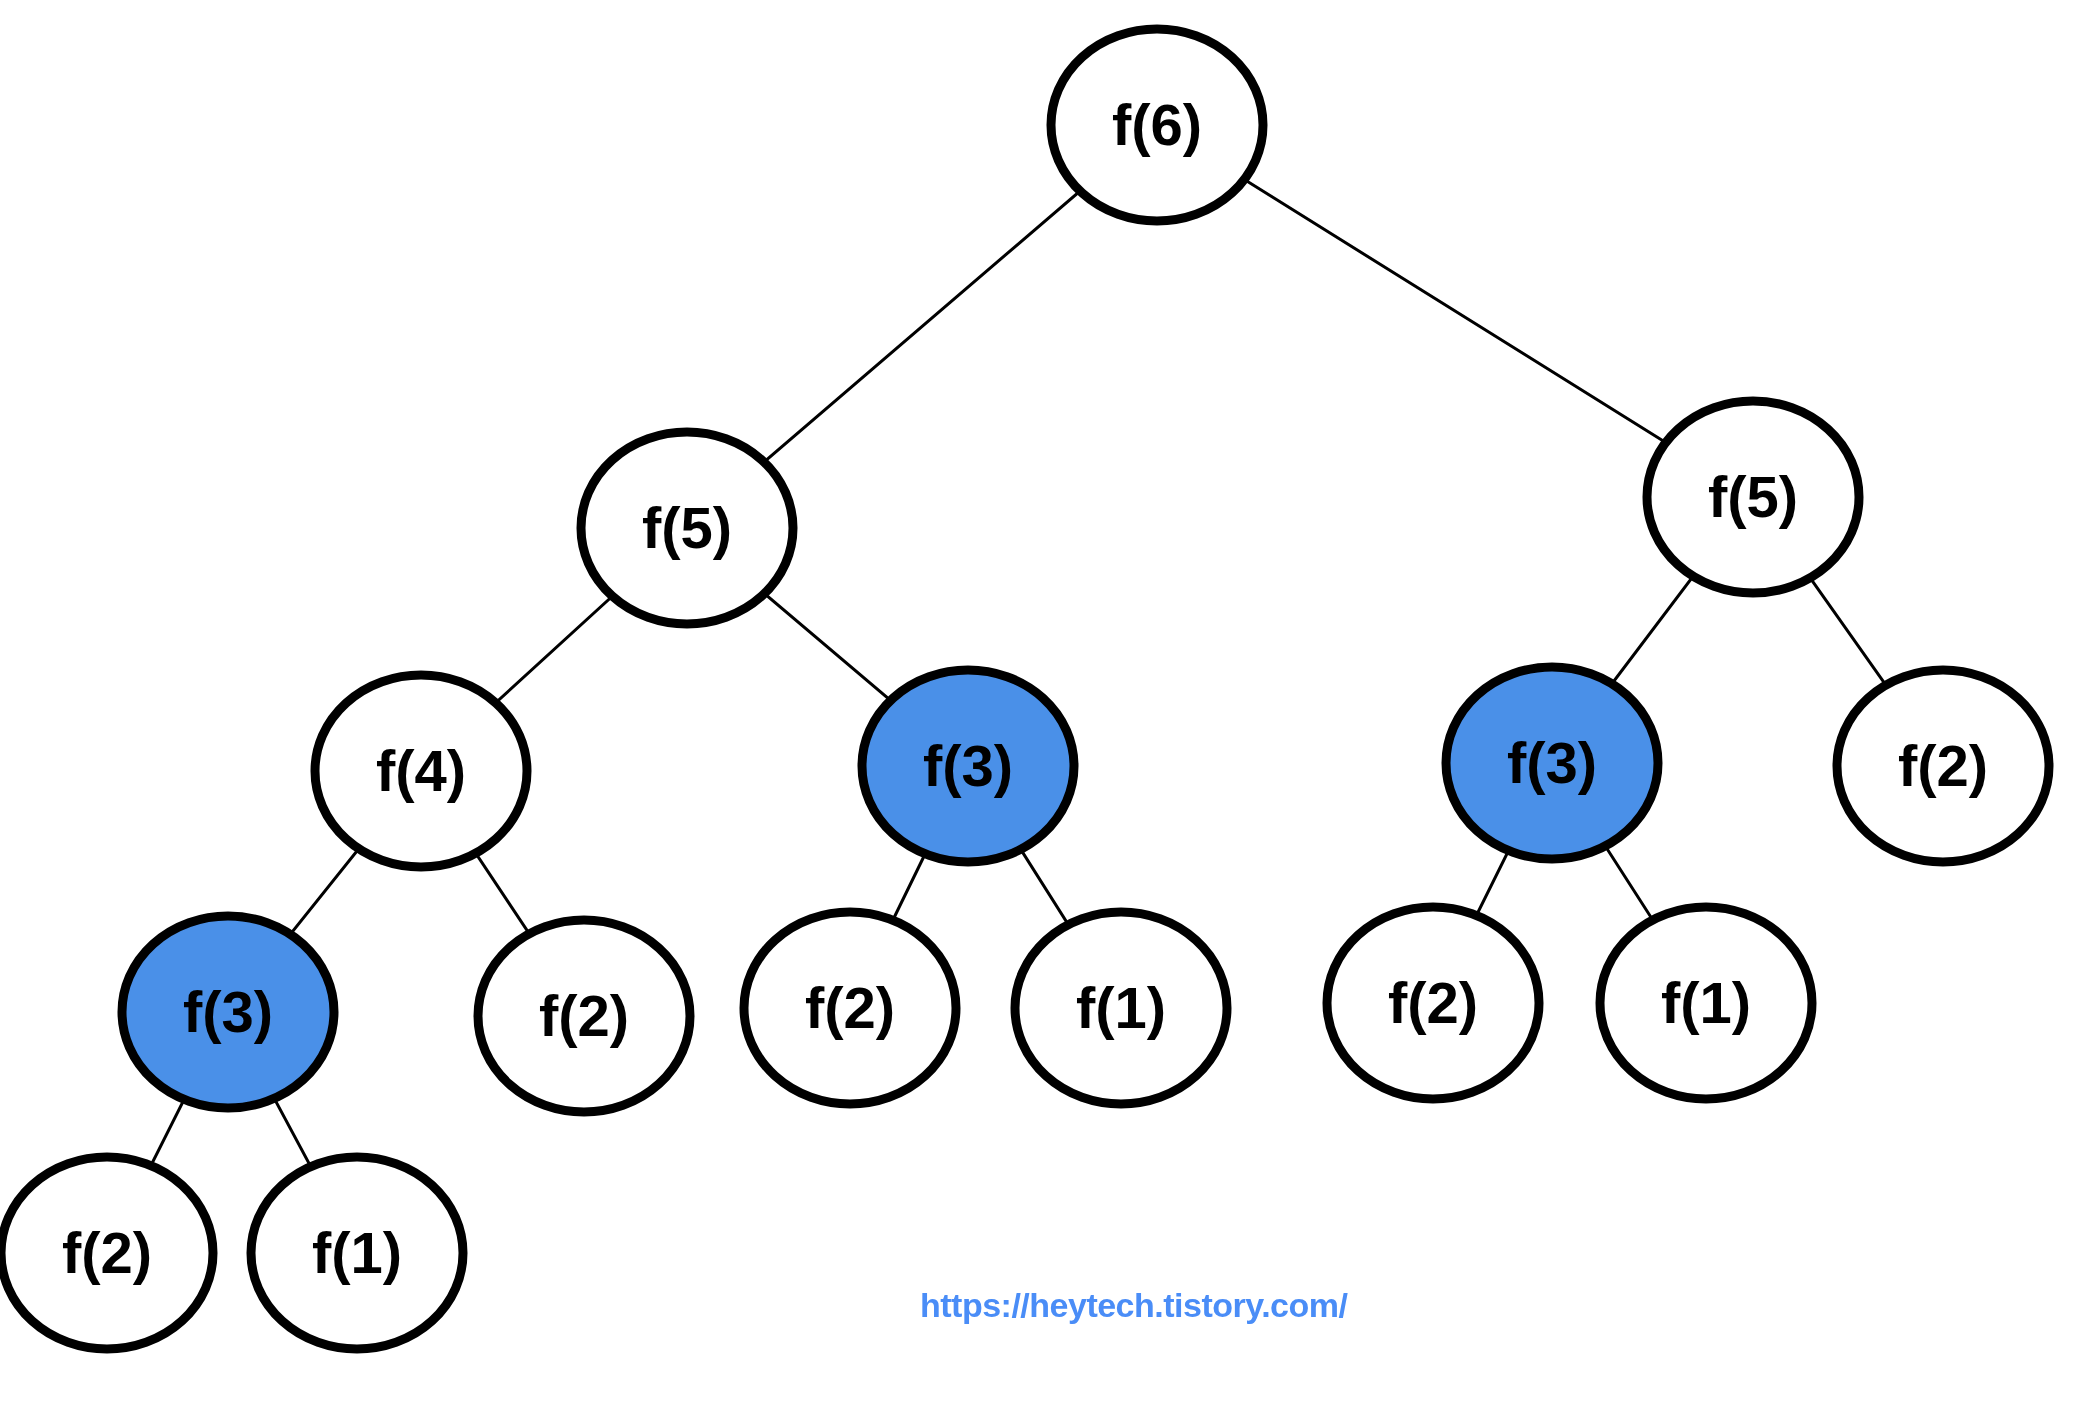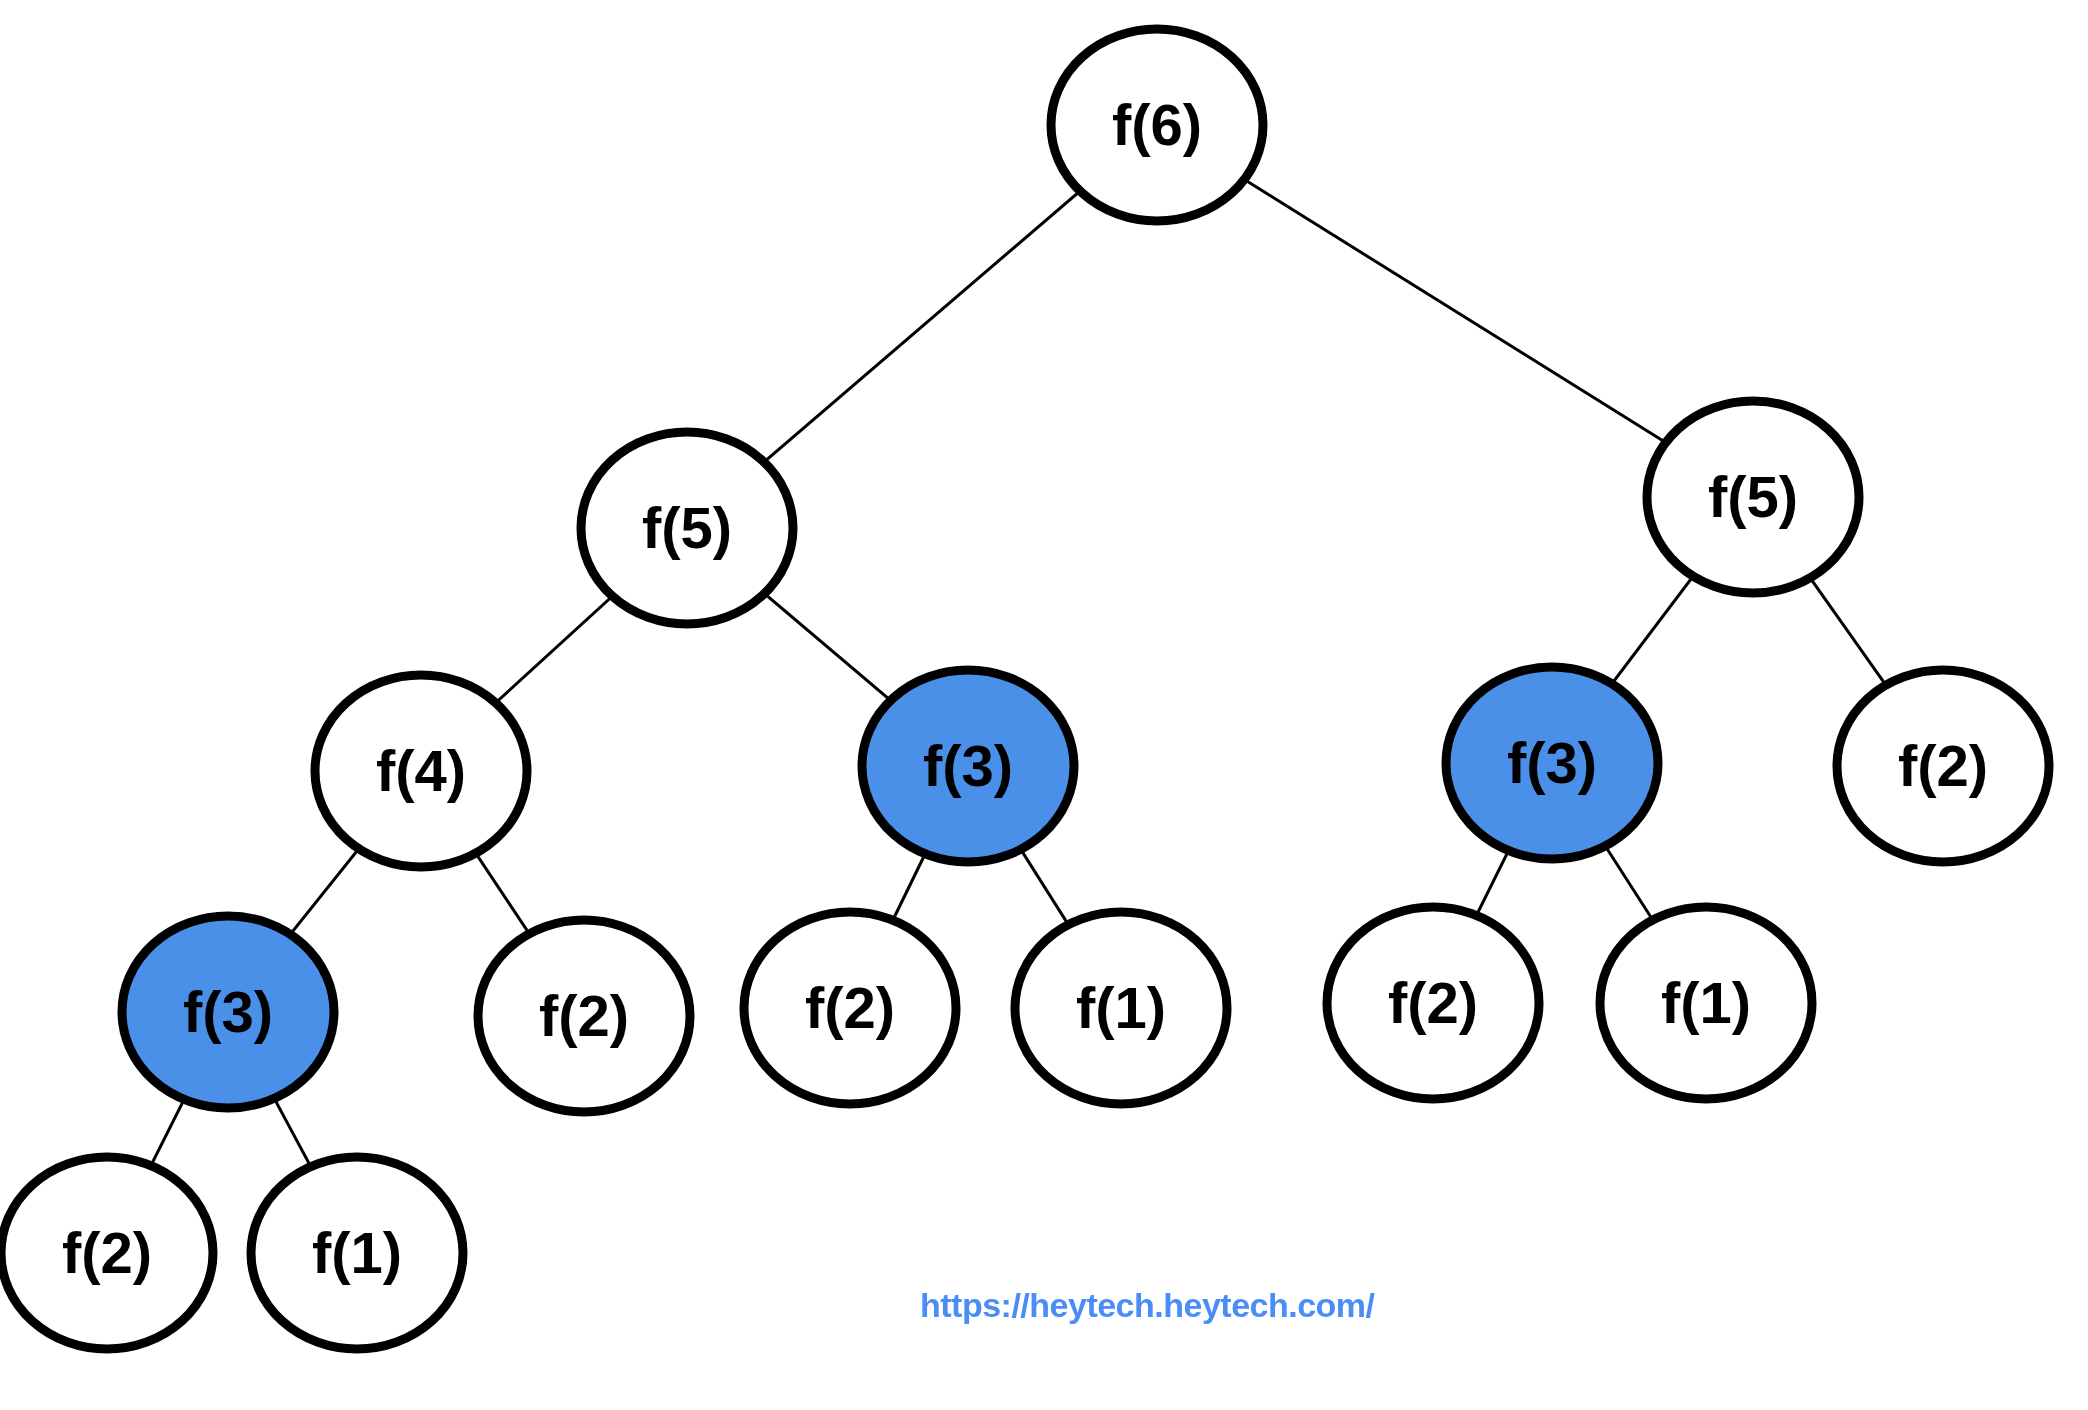--- a/index.html
+++ b/index.html
@@ -116,14 +116,14 @@
         <g>
           <ellipse cx="107" cy="1253" rx="106" ry="96" fill="#ffffff" stroke="#000000" stroke-width="9"></ellipse>
           <text x="107" y="1273" text-anchor="middle" fill="#000000" class="node-label">f(2)</text>
         </g>
         <g>
           <ellipse cx="357" cy="1253" rx="106" ry="96" fill="#ffffff" stroke="#000000" stroke-width="9"></ellipse>
           <text x="357" y="1273" text-anchor="middle" fill="#000000" class="node-label">f(1)</text>
         </g>
       </g>
   </svg>
-  <div class="watermark" style="color: rgb(74, 141, 247);">https://heytech.heytech.com/</div>
+  <div class="watermark" style="color: rgb(74, 141, 247);">https://heytech.tistory.com/</div>
 </div>
 
 </body></html>

